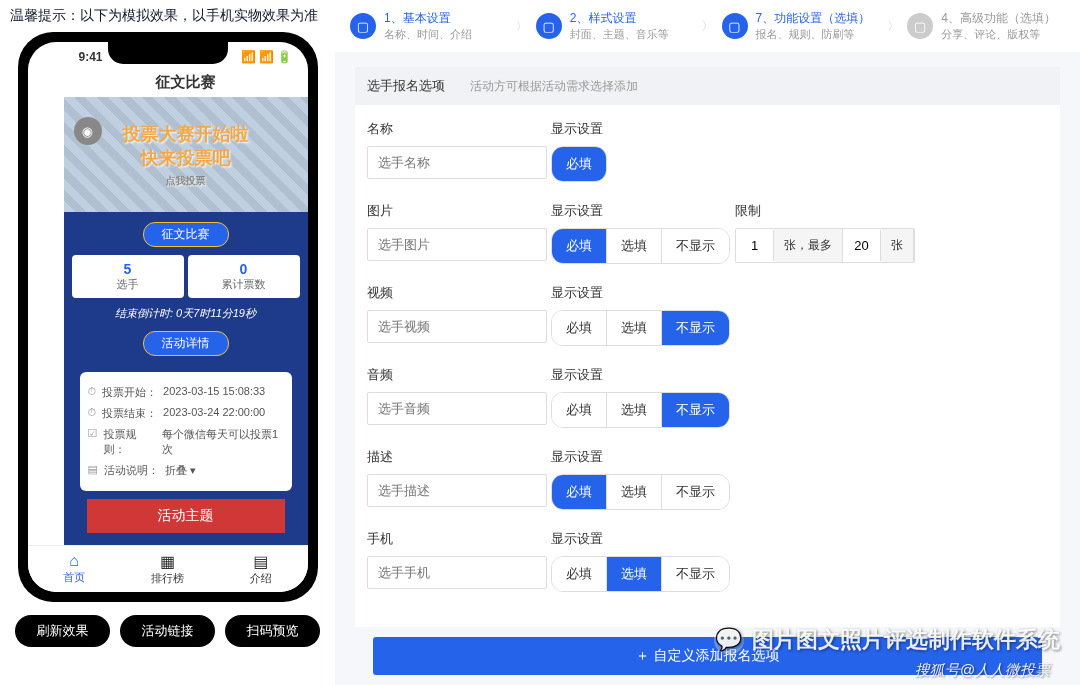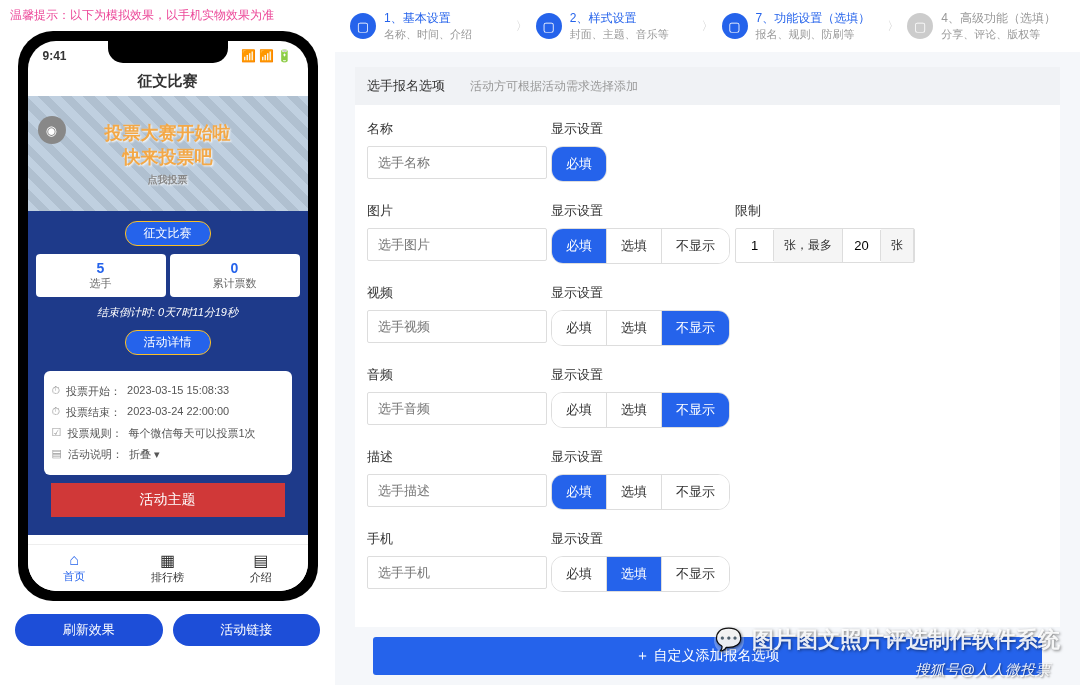--- a/index.html
+++ b/index.html
@@ -1,23 +1,23 @@
 <!DOCTYPE html>
 <html><head>
 <meta charset="utf-8">
 <style>
 * { box-sizing: border-box; margin: 0; padding: 0; }
 body { font-family: -apple-system, "Microsoft YaHei", sans-serif; background: #f5f5f5; font-size: 13px; color: #333; }
 .container { display: flex; width: 1080px; height: 685px; }
 
 
 .left-panel { width: 335px; background: #fff; padding: 5px 10px; display: flex; flex-direction: column; }
-.warning { color: #ec4899; font-size: 12px; padding: 2px 0; }
+.warning { color: #0f172a; font-size: 14px; padding: 2px 0; }
 .phone-frame { background: #000; border-radius: 35px; padding: 10px; margin: 5px auto; width: 300px; height: 570px; position: relative; }
-.phone-screen { background: #fff; border-radius: 28px; width: 100%; height: 100%; overflow: hidden; position: relative; }
+.phone-screen { background: #fff; border-radius: 28px; width: 100%; height: 100%; overflow: hidden; position: relative; padding-left: 36px; }
 .notch { position: absolute; top: 0; left: 50%; transform: translateX(-50%); width: 120px; height: 22px; background: #000; border-radius: 0 0 15px 15px; z-index: 10; }
 .status-bar { display: flex; justify-content: space-between; padding: 8px 15px 4px; font-size: 12px; font-weight: bold; }
 .status-icons { display: flex; gap: 3px; align-items: center; }
 .app-title { text-align: center; font-size: 15px; font-weight: bold; padding: 5px 0; }
 .banner { background: #b8c8d8; height: 115px; position: relative; display: flex; align-items: center; justify-content: center; background-image: repeating-linear-gradient(45deg, #c0d0e0 0 8px, #b0c0d0 8px 16px); }
 .banner-text { text-align: center; color: #f3a847; font-size: 18px; font-weight: bold; text-shadow: 1px 1px 2px #fff; }
 .banner-text-small { font-size: 10px; color: #888; margin-top: 4px; }
 .band-icon { position: absolute; left: 10px; top: 20px; width: 28px; height: 28px; border-radius: 50%; background: #888; display:flex;align-items:center;justify-content:center;color:#fff; }
 .vote-section { background: #1e3a8a; padding: 10px 8px; }
 .section-tag { background: #2563eb; color: #fff; padding: 3px 18px; border-radius: 12px; font-size: 12px; display: inline-block; margin: 0 auto 8px; border: 1px solid #fbbf24; }
@@ -29,21 +29,21 @@
 .countdown { text-align: center; color: #fff; font-size: 11px; padding: 8px 0 4px; font-style: italic; }
 .detail-card { background: #fff; margin: 8px; border-radius: 6px; padding: 10px 8px; font-size: 11px; }
 .detail-row { display: flex; gap: 6px; padding: 3px 0; color: #555; }
 .detail-icon { color: #999; }
 .activity-theme { background: #d03838; color: #fff; text-align: center; margin: 8px 15px; padding: 8px; font-size: 14px; position:relative; }
 .bottom-nav { position: absolute; bottom: 0; left: 0; right: 0; background: #fff; display: flex; border-top: 1px solid #eee; padding: 6px 0; }
 .nav-item { flex: 1; text-align: center; font-size: 11px; }
 .nav-item.active { color: #2563eb; }
 .nav-icon { font-size: 16px; display: block; }
 .bottom-buttons { display: flex; gap: 10px; padding: 8px 5px; }
-.btn-pill { flex: 1; background: #1d4ed8; color: #fff; border: none; border-radius: 16px; padding: 7px 0; font-size: 13px; cursor: pointer; }
+.btn-pill { flex: 1; background: #000000; color: #fff; border: none; border-radius: 16px; padding: 7px 0; font-size: 13px; cursor: pointer; }
 
 
 .right-panel { flex: 1; background: #f5f7fa; padding: 0; overflow: hidden; position: relative; }
 .steps { display: flex; background: #fff; padding: 10px 15px; gap: 8px; align-items: center; }
 .step { display: flex; gap: 8px; align-items: center; flex: 1; }
 .step-icon { width: 26px; height: 26px; border-radius: 50%; background: #2563eb; color: #fff; display: flex; align-items: center; justify-content: center; font-size: 13px; }
 .step-icon.inactive { background: #ccc; }
 .step-text { font-size: 12px; }
 .step-title { color: #2563eb; font-weight: 500; }
 .step-title.inactive { color: #999; }
@@ -136,20 +136,21 @@
         <div class="bottom-nav" id="bottom-nav">
             <div class="nav-item active"><span class="nav-icon">⌂</span><span>首页</span></div>
             <div class="nav-item"><span class="nav-icon">▦</span><span>排行榜</span></div>
             <div class="nav-item"><span class="nav-icon">▤</span><span>介绍</span></div>
           </div>
       </div>
     </div>
     <div class="bottom-buttons">
       <button class="btn-pill">刷新效果</button>
       <button class="btn-pill">活动链接</button>
+      <button class="btn-pill">扫码预览</button>
     </div>
   </div>
 
   <div class="right-panel">
     <div class="steps" id="steps">
         <div class="step">
           <div class="step-icon ">▢</div>
           <div class="step-text">
             <div class="step-title ">1、基本设置</div>
             <div class="step-sub">名称、时间、介绍</div>

